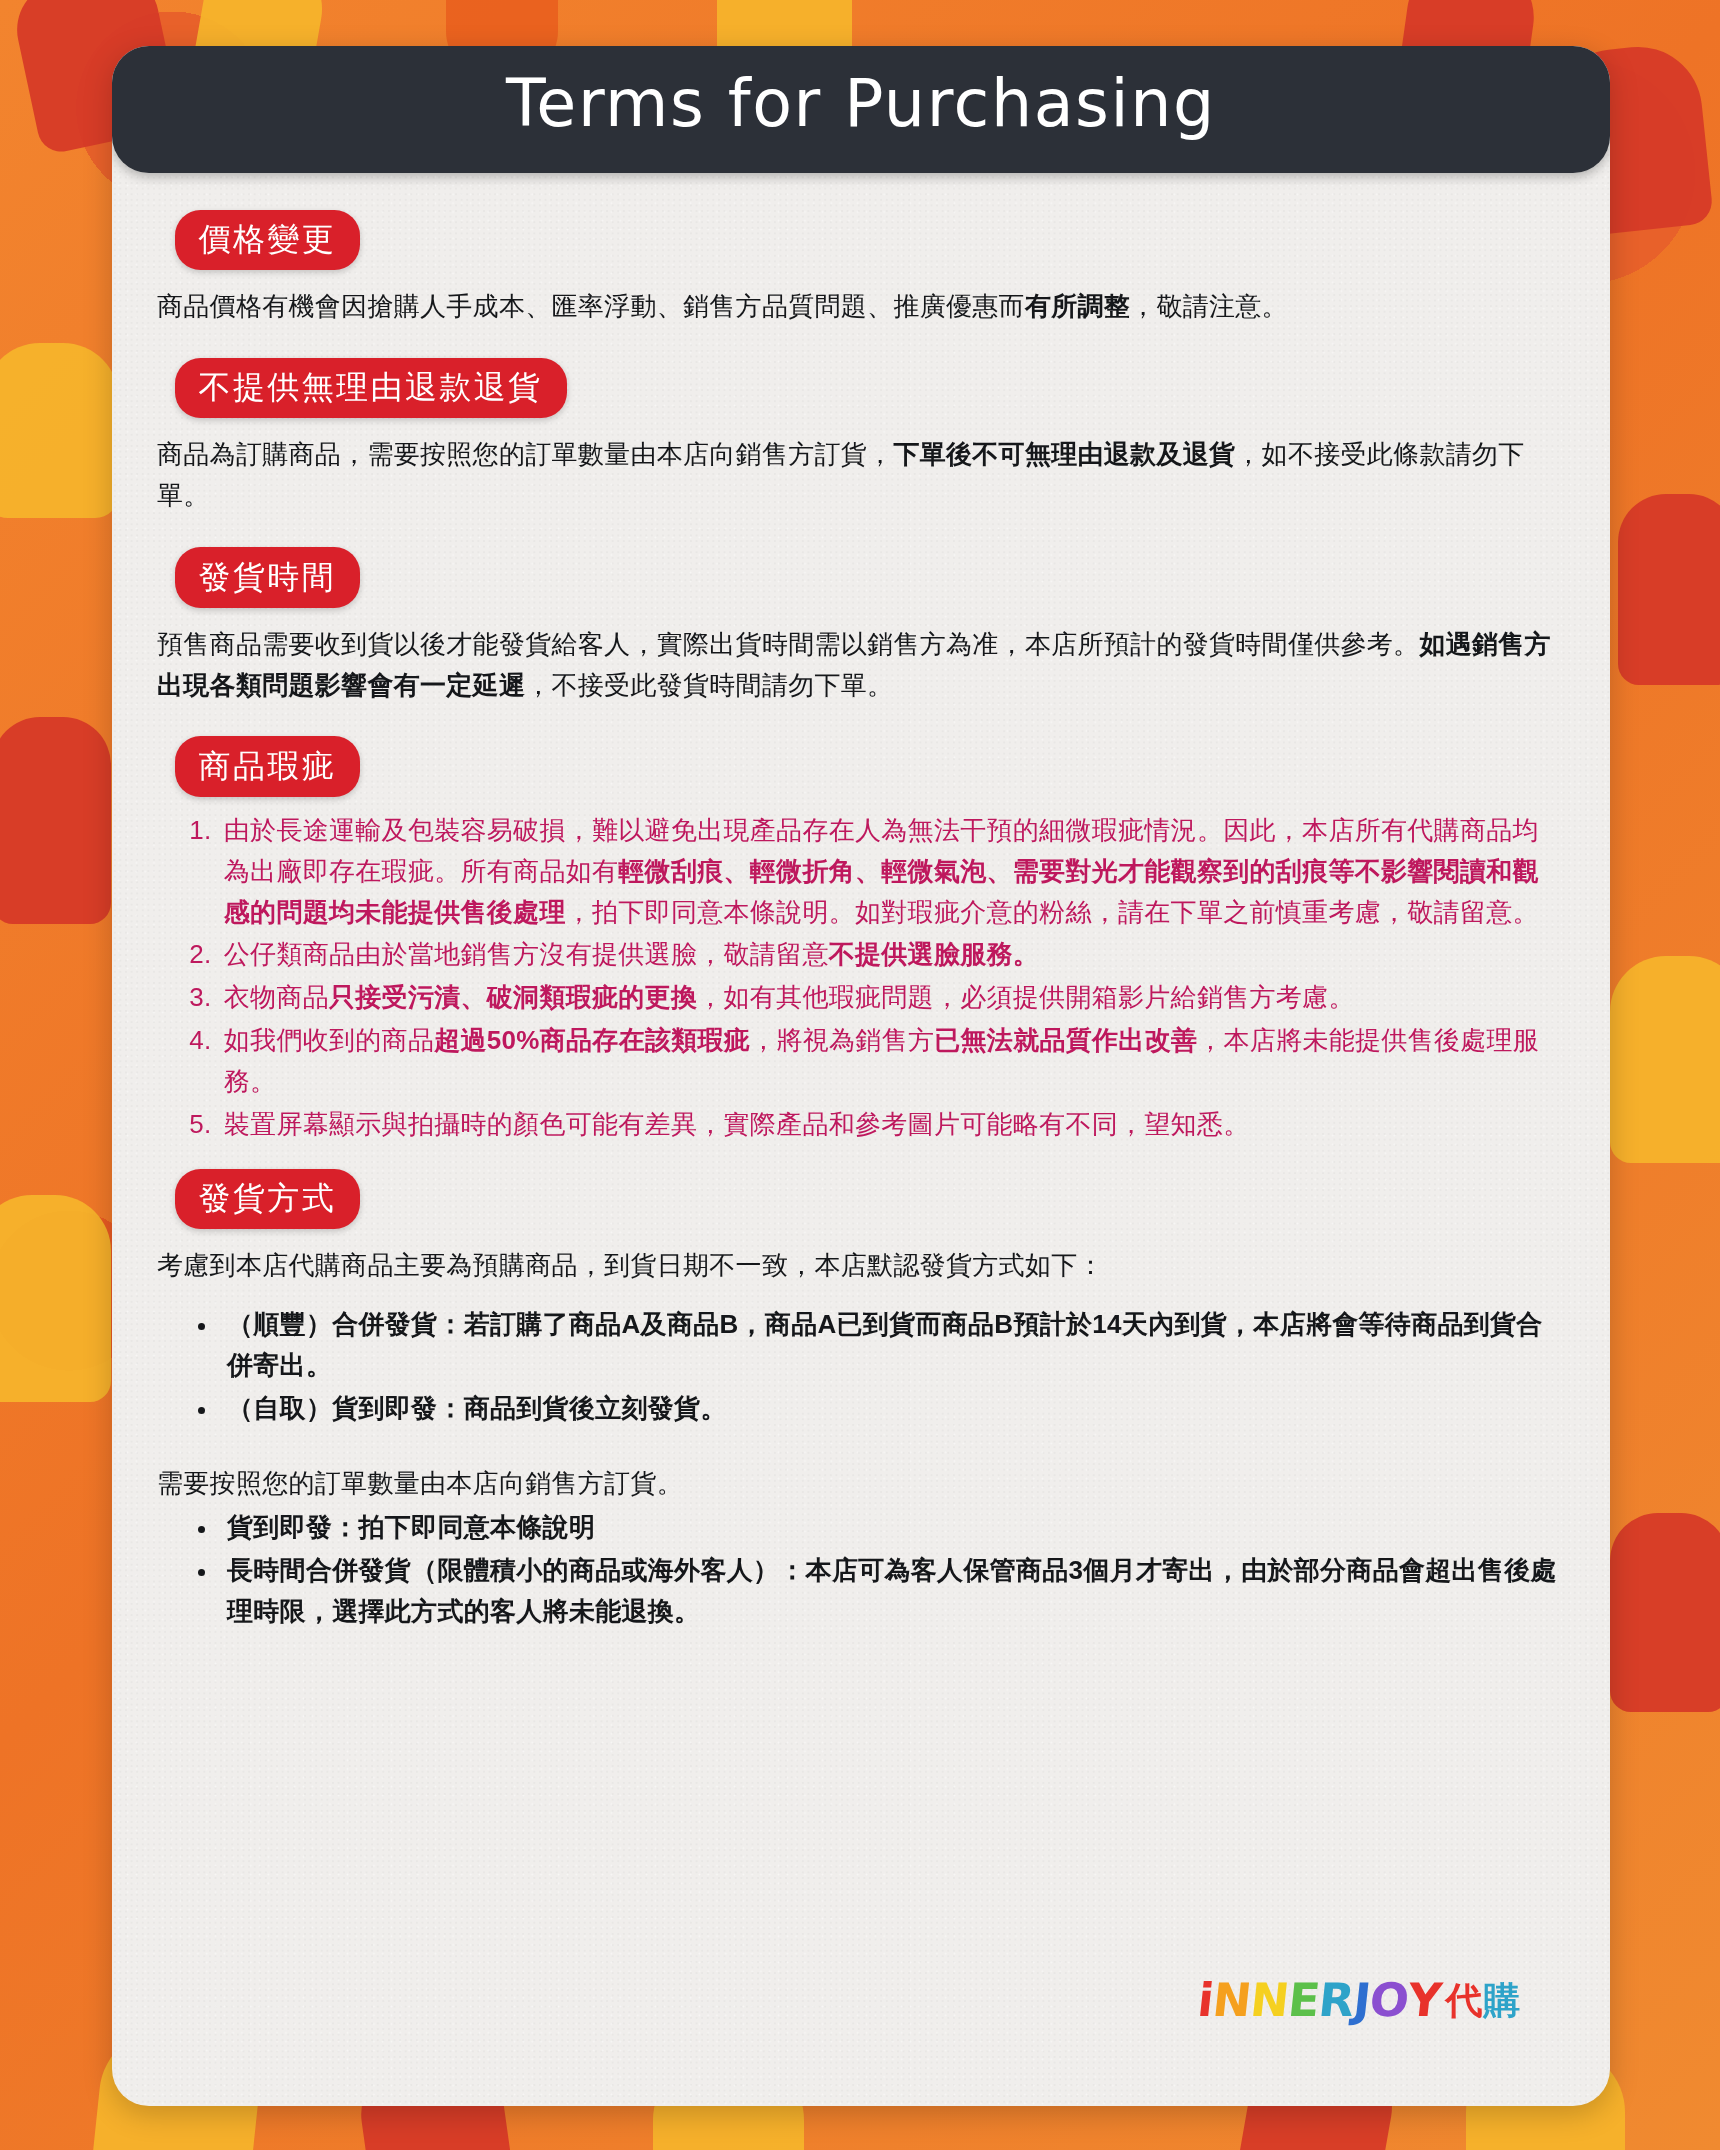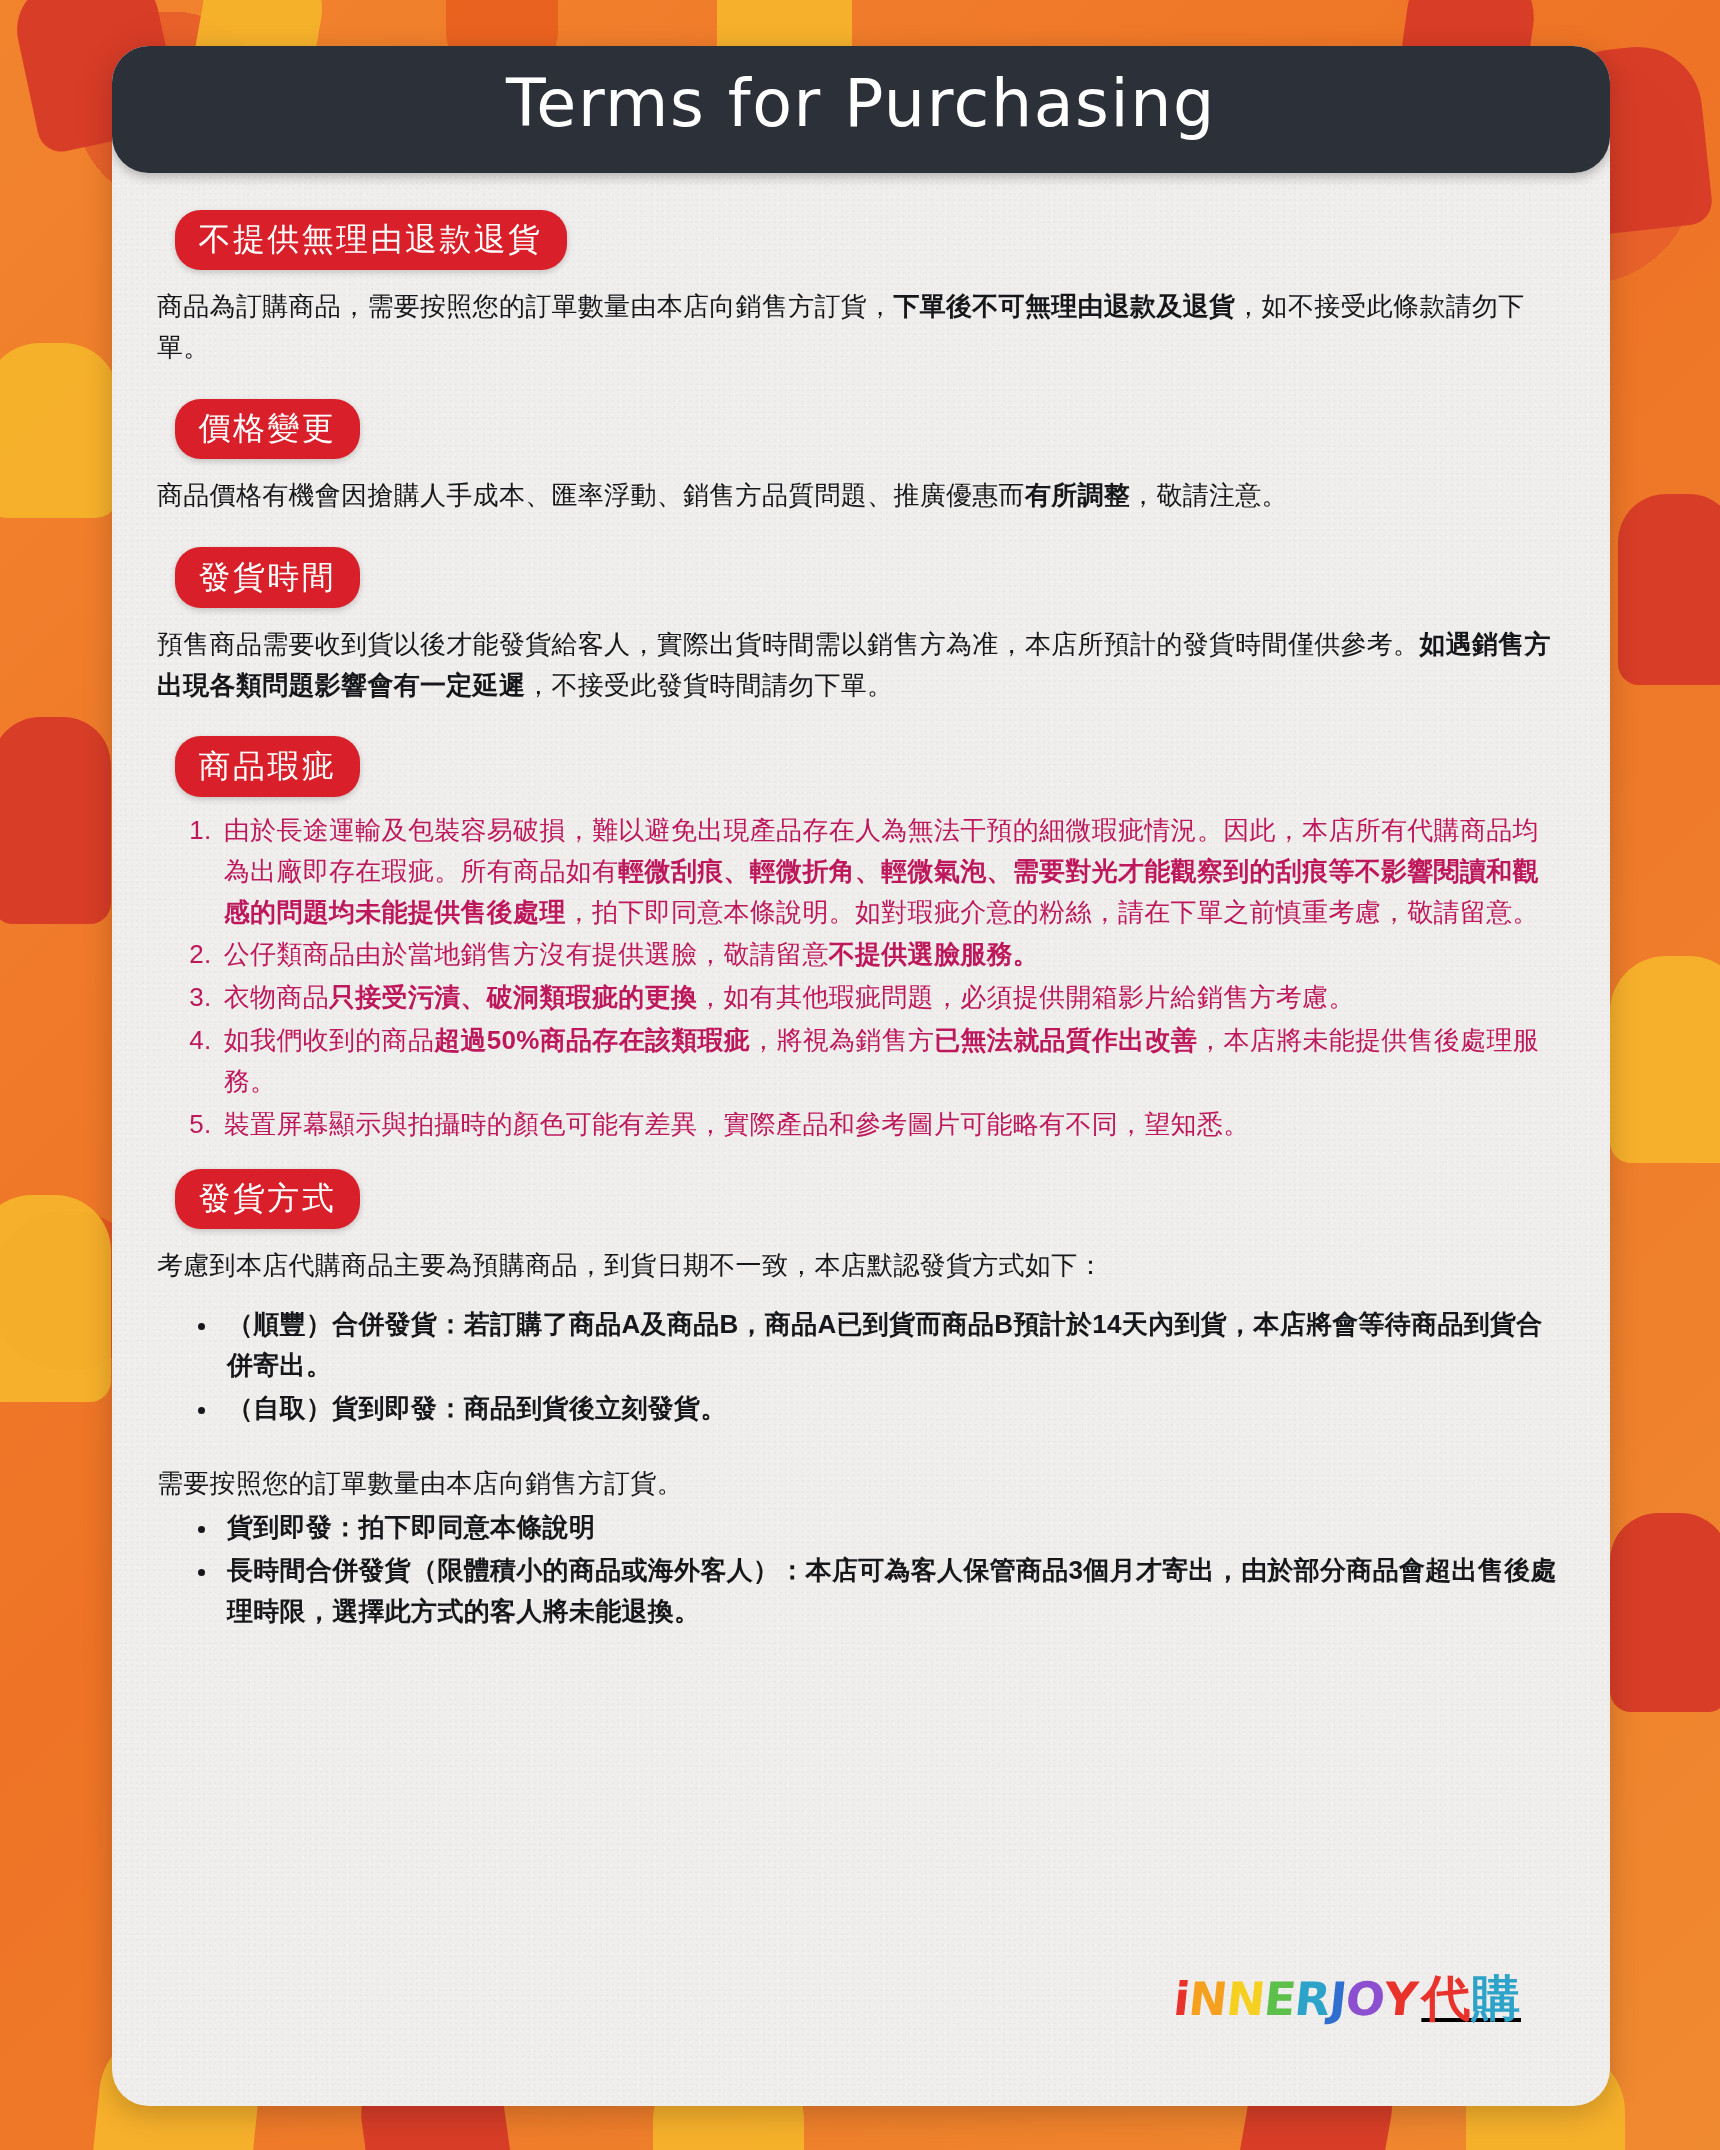--- a/index.html
+++ b/index.html
@@ -170,25 +170,24 @@
   .logo-inner {
     font-family: "DejaVu Sans", sans-serif;
     font-weight: 700;
     font-size: 46px;
     letter-spacing: -0.8px;
     line-height: 1;
     transform: skewX(-6deg);
   }
   .logo-inner span { display: inline-block; }
   .logo-zh {
-    font-size: 49px;
+    font-size: 37px;
     font-weight: 700;
     line-height: 1;
     letter-spacing: 0.8px;
-    text-decoration: underline;
   }
   .logo-zh .c1 { color: #E8322B; }
   .logo-zh .c2 { color: #2EA3C9; }
 </style>
 </head>
 <body>
 
 <div class="bg-layer"></div>
 <div class="eleph r e1"></div>
 <div class="eleph y e2"></div>
@@ -211,27 +210,27 @@
 <div class="page">
   <div class="paper-texture"></div>
 
   <div class="header">
     <div class="title-en">Terms for Purchasing</div>
   </div>
 
   <div class="content">
 
     <div class="section">
+      <div class="pill">價格變更</div>
+      <div class="para"><span>商品價格有機會因搶購人手成本、匯率浮動、銷售方品質問題、推廣優惠而</span><b>有所調整</b><span>，敬請注意。</span></div>
+    </div>
+
+    <div class="section">
       <div class="pill">不提供無理由退款退貨</div>
       <div class="para"><span>商品為訂購商品，需要按照您的訂單數量由本店向銷售方訂貨，</span><b>下單後不可無理由退款及退貨</b><span>，如不接受此條款請勿下單。</span></div>
-    </div>
-
-    <div class="section">
-      <div class="pill">價格變更</div>
-      <div class="para"><span>商品價格有機會因搶購人手成本、匯率浮動、銷售方品質問題、推廣優惠而</span><b>有所調整</b><span>，敬請注意。</span></div>
     </div>
 
     <div class="section">
       <div class="pill">發貨時間</div>
       <div class="para"><span>預售商品需要收到貨以後才能發貨給客人，實際出貨時間需以銷售方為准，本店所預計的發貨時間僅供參考。</span><b>如遇銷售方出現各類問題影響會有一定延遲</b><span>，不接受此發貨時間請勿下單。</span></div>
     </div>
 
     <div class="section">
       <div class="pill">商品瑕疵</div>
       <ol class="numlist">

